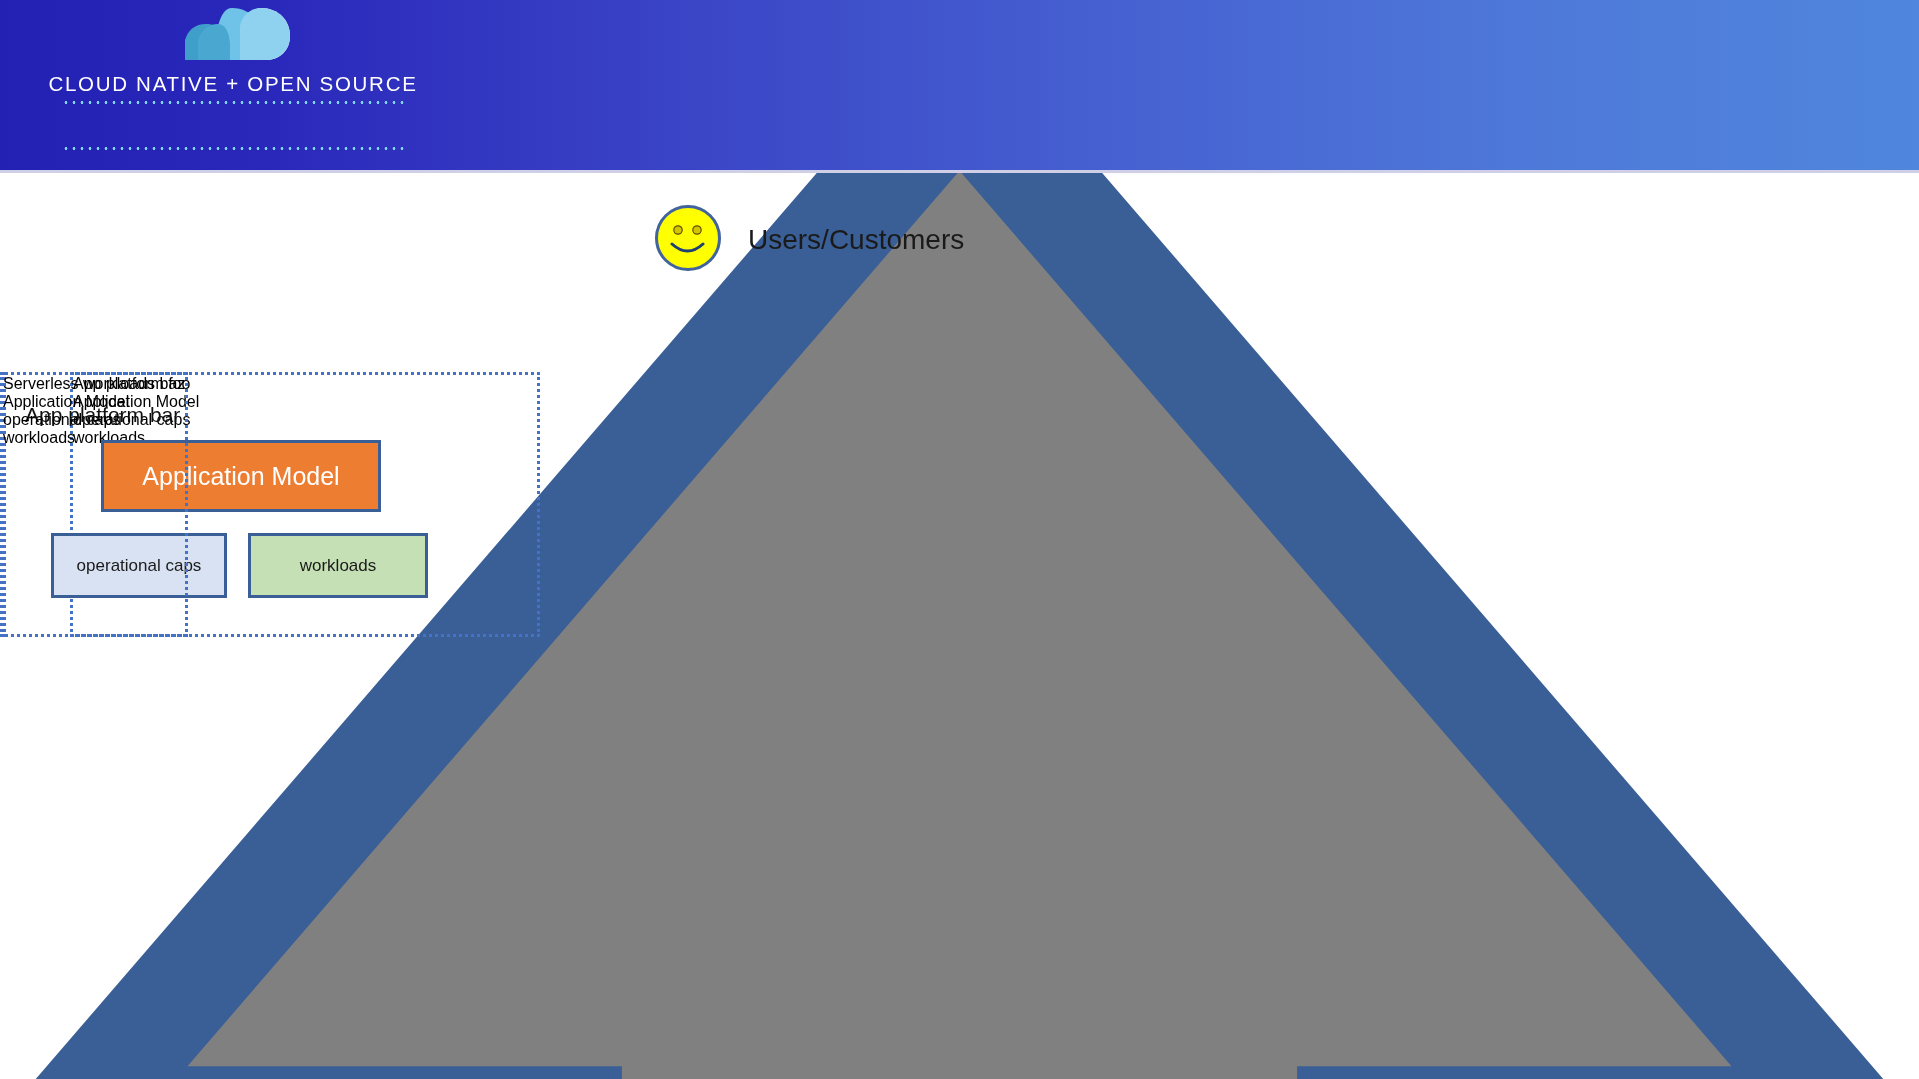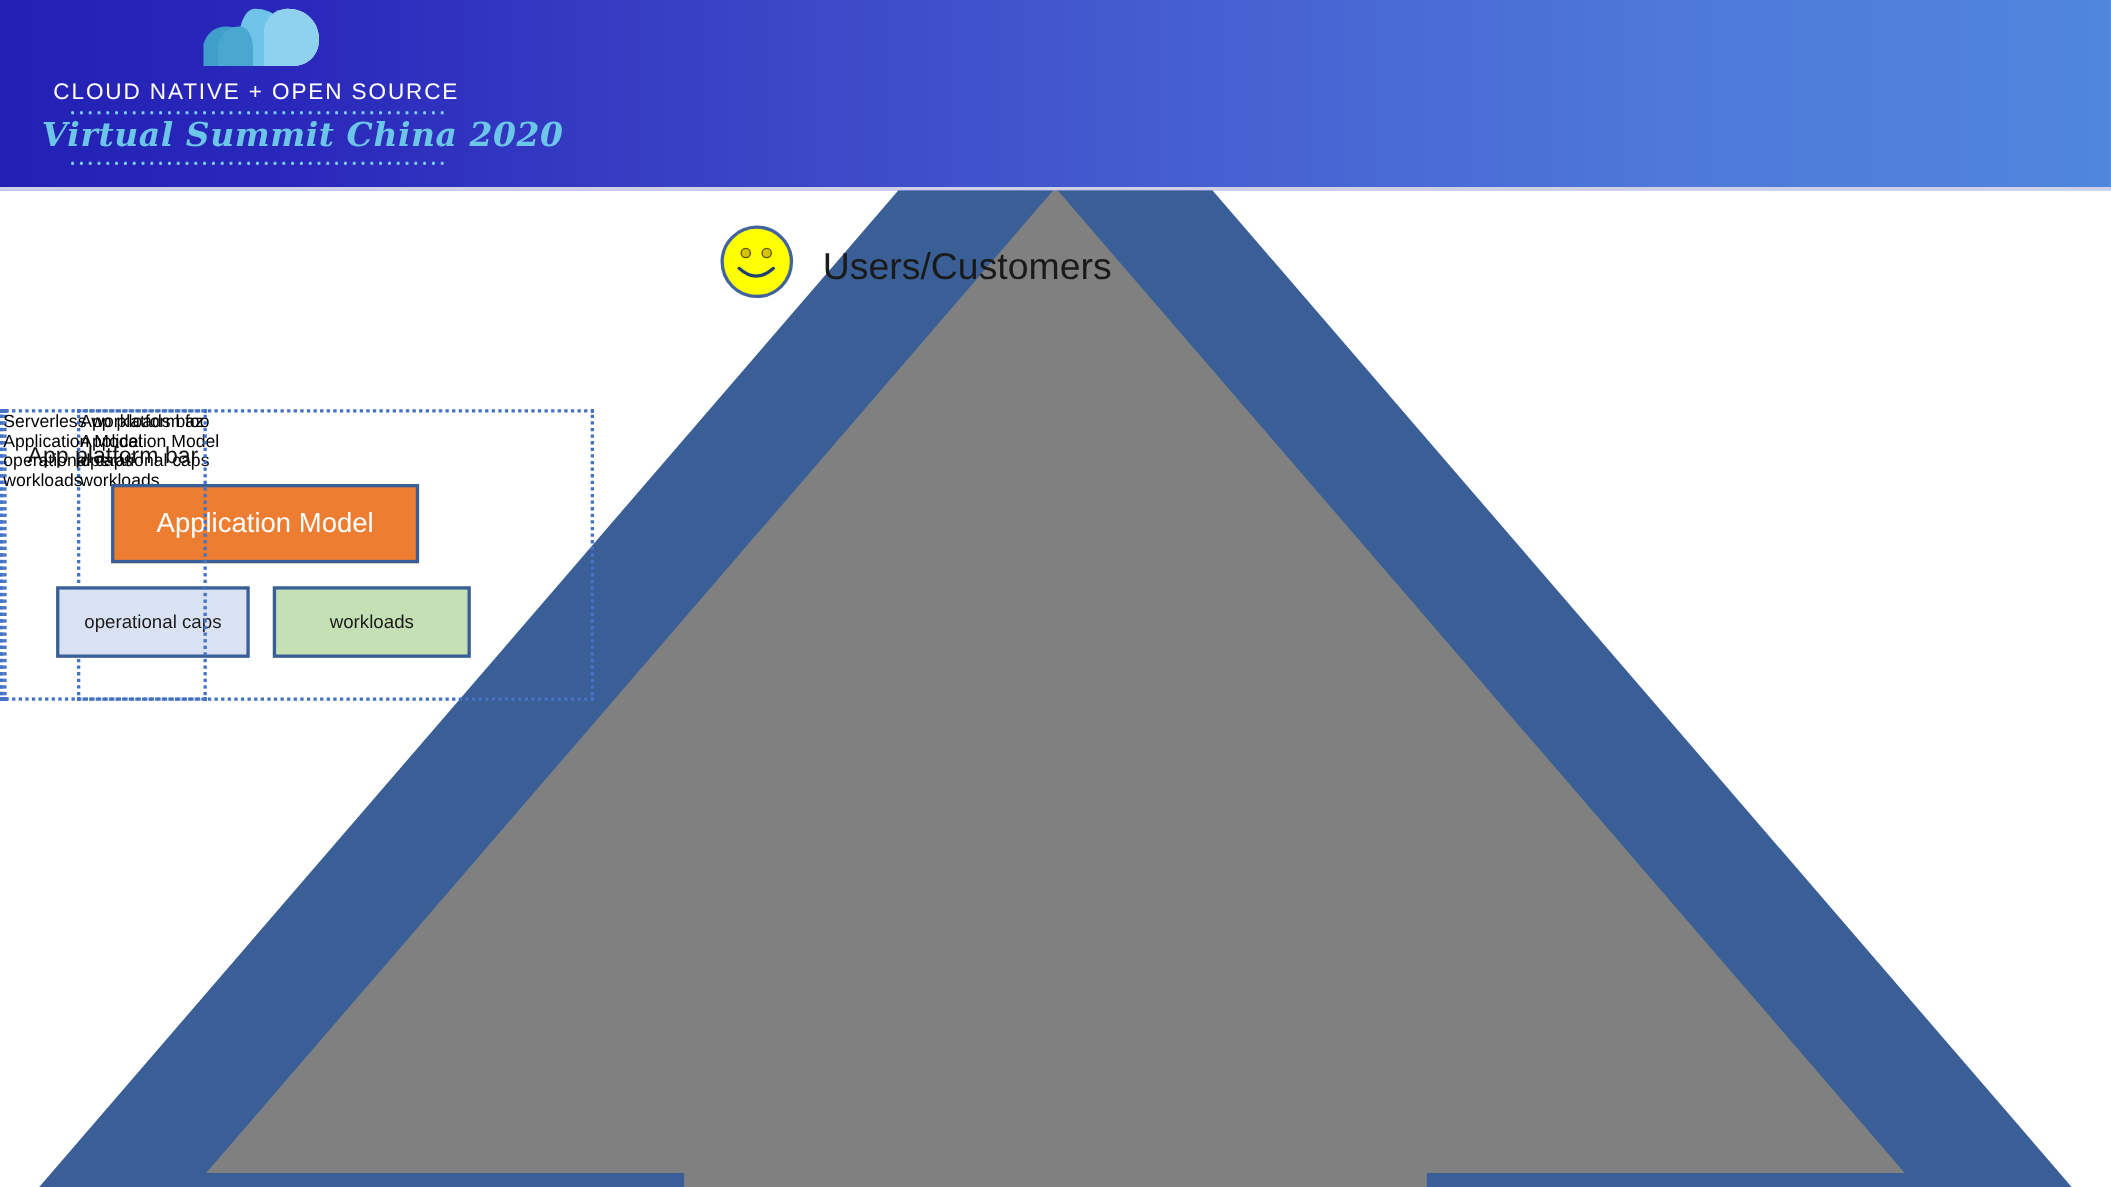--- a/index.html
+++ b/index.html
@@ -105,21 +105,21 @@
     border-radius: 50%;
     background: #ffff00;
     border: 3px solid #41639e;
     box-sizing: border-box;
   }
   #smiley svg { position: absolute; left: 0; top: 0; }
   #users-label {
     position: absolute;
     left: 748px;
     top: 224px;
-    font-size: 34px;
+    font-size: 28px;
     color: #1a1a1a;
   }
 
   
   .platform-group {
     position: absolute;
     top: 372px;
     height: 265px;
     border: 3px dotted #4472c4;
     box-sizing: border-box;
@@ -284,21 +284,20 @@
     <svg id="logo-cloud" viewBox="0 0 118 56">
       <path d="M54 2 C70 2 82 13 83 27 L83 54 L40 54 L40 20 C43 9 47 2 54 2 Z" fill="#6fc3e8"></path>
       <path d="M83 2 C100 2 112 14 112 30 C112 44 102 54 88 54 L70 54 L70 16 C73 7 76 2 83 2 Z" fill="#ffffff"></path>
       <path d="M83 2 C72 2 64 10 62 20 L62 54 L88 54 C102 54 112 44 112 30 C112 14 100 2 83 2 Z" fill="#8ed2f0"></path>
       <path d="M28 18 C42 18 52 28 52 41 L52 54 L7 54 L7 34 C10 24 17 18 28 18 Z" fill="#3f9fca"></path>
       <path d="M40 18 C30 18 22 25 20 35 L20 54 L52 54 L52 41 C52 28 48 18 40 18 Z" fill="#4aa8d0"></path>
     </svg>
     <div class="logo-dotline" id="logo-dotline-1"></div>
     <div class="logo-dotline" id="logo-dotline-2"></div>
     <div id="logo-title">CLOUD NATIVE + OPEN SOURCE</div>
-    <div id="logo-sub">Virtual Summit China 2020</div>
   </div>
 
 </div>
 
 
 <div id="smiley">
   <svg width="60" height="60" viewBox="0 0 60 60">
     <circle cx="20" cy="22" r="4.2" fill="#d6c400" stroke="#5a5200" stroke-width="1.2"></circle>
     <circle cx="39" cy="22" r="4.2" fill="#d6c400" stroke="#5a5200" stroke-width="1.2"></circle>
     <path d="M14 36 Q29.5 50 45 36" fill="none" stroke="#1d3f73" stroke-width="3" stroke-linecap="round"></path>

